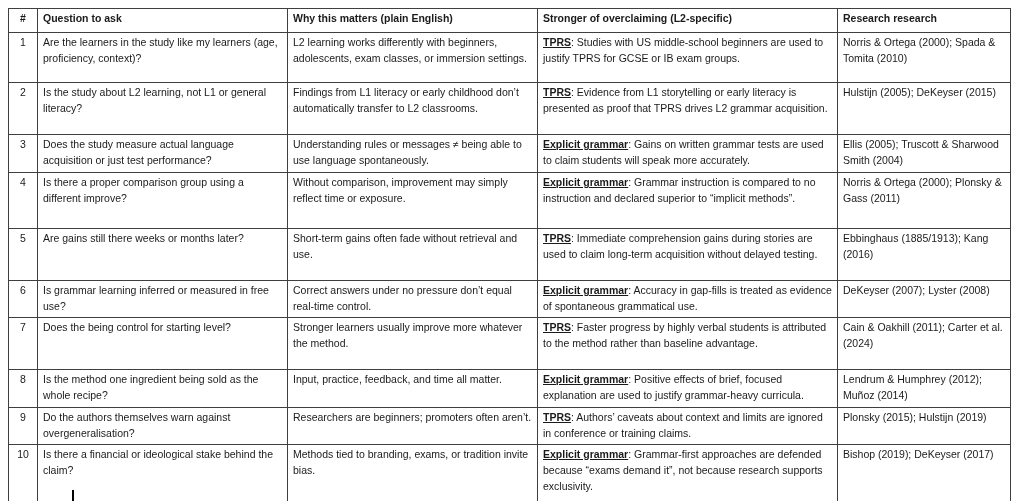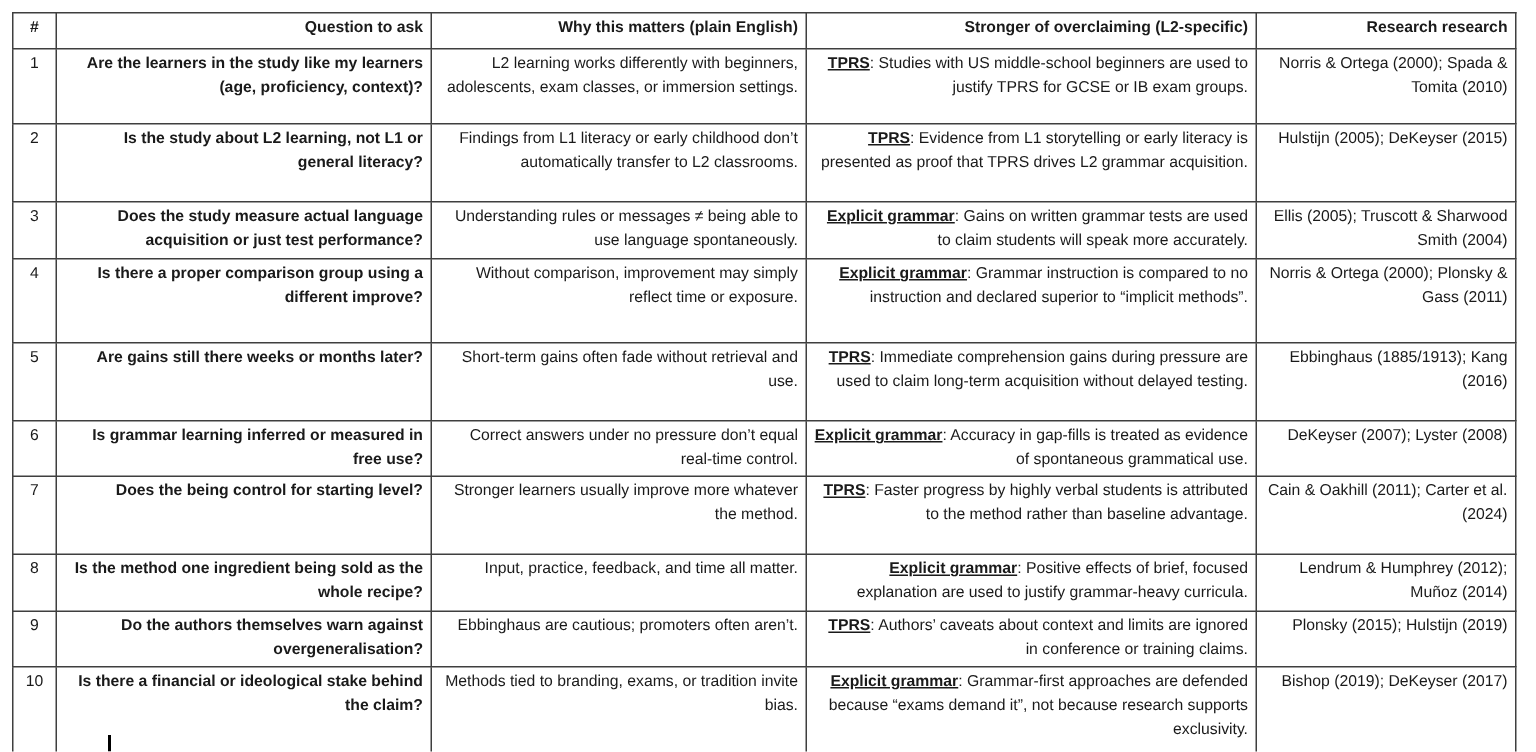--- a/index.html
+++ b/index.html
@@ -18,39 +18,39 @@
     left: 8px;
     top: 8px;
     width: 1002px;
     border-collapse: collapse;
     table-layout: fixed;
   }
   .doc-table th,
   .doc-table td {
     border: 1px solid #3f3f3f;
     vertical-align: top;
-    text-align: right;
+    text-align: left;
     padding: 1px 5px 2px 5px;
     font-size: 10.5px;
     line-height: 16.4px;
     font-weight: normal;
     word-wrap: break-word;
   }
   .doc-table thead th {
     font-weight: bold;
     height: 20px;
   }
   .doc-table td.num,
   .doc-table th.num {
     text-align: center;
     padding-left: 2px;
     padding-right: 2px;
   }
   .doc-table td.q {
-    font-weight: bold;
+    font-weight: normal;
   }
   .doc-table .term {
     font-weight: bold;
     text-decoration: underline;
   }
   
   tbody tr:nth-child(1)  { height: 50px; }
   tbody tr:nth-child(2)  { height: 52px; }
   tbody tr:nth-child(3)  { height: 38px; }
   tbody tr:nth-child(4)  { height: 56px; }
@@ -116,21 +116,21 @@
       <td class="num">4</td>
       <td class="q">Is there a proper comparison group using a different improve?</td>
       <td>Without comparison, improvement may simply reflect time or exposure.</td>
       <td><span class="term">Explicit grammar</span><span>: Grammar instruction is compared to no instruction and declared superior to “implicit methods”.</span></td>
       <td>Norris &amp; Ortega (2000); Plonsky &amp; Gass (2011)</td>
     </tr>
     <tr>
       <td class="num">5</td>
       <td class="q">Are gains still there weeks or months later?</td>
       <td>Short-term gains often fade without retrieval and use.</td>
-      <td><span class="term">TPRS</span><span>: Immediate comprehension gains during pressure are used to claim long-term acquisition without delayed testing.</span></td>
+      <td><span class="term">TPRS</span><span>: Immediate comprehension gains during stories are used to claim long-term acquisition without delayed testing.</span></td>
       <td>Ebbinghaus (1885/1913); Kang (2016)</td>
     </tr>
     <tr>
       <td class="num">6</td>
       <td class="q">Is grammar learning inferred or measured in free use?</td>
       <td>Correct answers under no pressure don’t equal real-time control.</td>
       <td><span class="term">Explicit grammar</span><span>: Accuracy in gap-fills is treated as evidence of spontaneous grammatical use.</span></td>
       <td>DeKeyser (2007); Lyster (2008)</td>
     </tr>
     <tr>
@@ -143,21 +143,21 @@
     <tr>
       <td class="num">8</td>
       <td class="q">Is the method one ingredient being sold as the whole recipe?</td>
       <td>Input, practice, feedback, and time all matter.</td>
       <td><span class="term">Explicit grammar</span><span>: Positive effects of brief, focused explanation are used to justify grammar-heavy curricula.</span></td>
       <td>Lendrum &amp; Humphrey (2012); Muñoz (2014)</td>
     </tr>
     <tr>
       <td class="num">9</td>
       <td class="q">Do the authors themselves warn against overgeneralisation?</td>
-      <td>Ebbinghaus are cautious; promoters often aren’t.</td>
+      <td>Researchers are beginners; promoters often aren’t.</td>
       <td><span class="term">TPRS</span><span>: Authors’ caveats about context and limits are ignored in conference or training claims.</span></td>
       <td>Plonsky (2015); Hulstijn (2019)</td>
     </tr>
     <tr>
       <td class="num">10</td>
       <td class="q">Is there a financial or ideological stake behind the claim?</td>
       <td>Methods tied to branding, exams, or tradition invite bias.</td>
       <td><span class="term">Explicit grammar</span><span>: Grammar-first approaches are defended because “exams demand it”, not because research supports exclusivity.</span></td>
       <td>Bishop (2019); DeKeyser (2017)</td>
     </tr>

